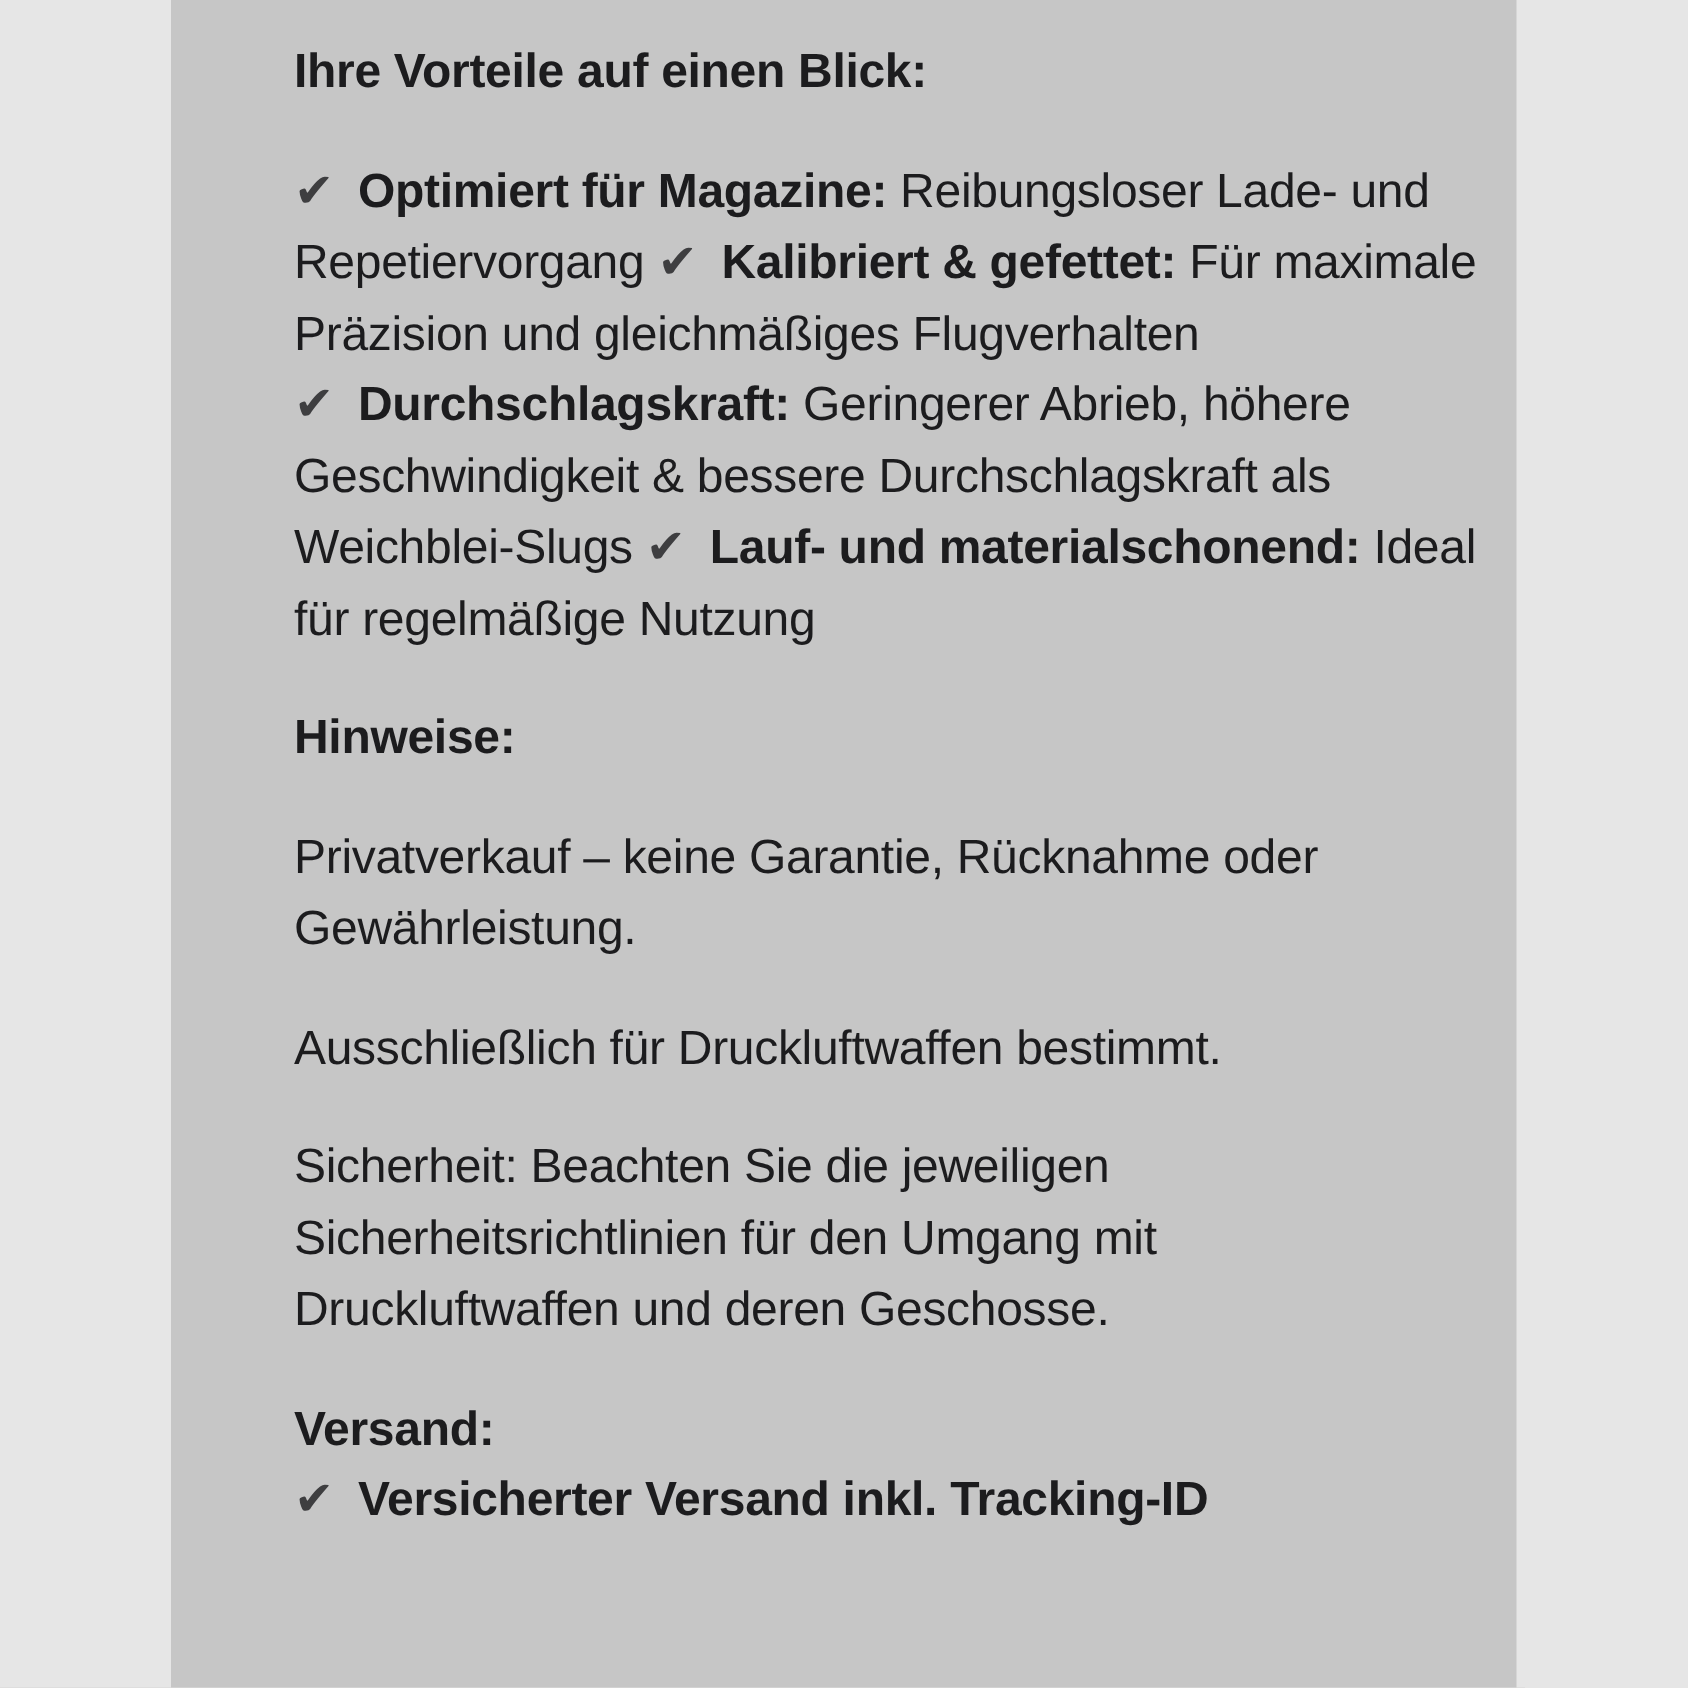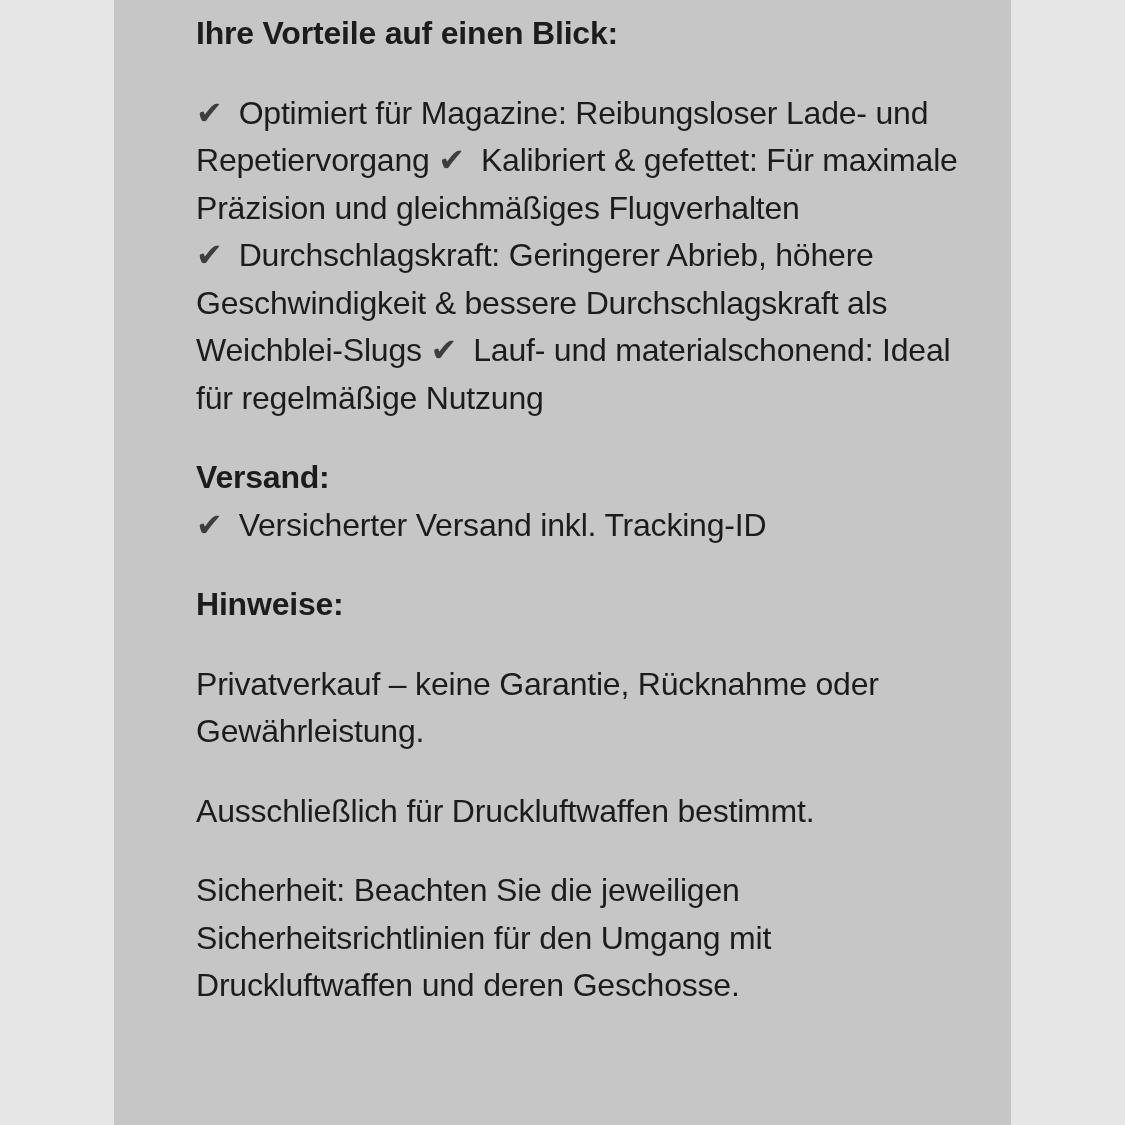--- a/index.html
+++ b/index.html
@@ -14,34 +14,34 @@
     position: absolute;
     left: 114px;
     top: 0;
     width: 897px;
     height: 1125px;
     background: #c6c6c6;
   }
   .content {
     position: absolute;
     left: 82px;
-    top: 10px;
+    top: 24px;
     width: 796px;
     color: #1c1c1e;
     font-size: 32px;
     line-height: 47.5px;
     letter-spacing: -0.2px;
   }
   .heading {
     font-weight: 700;
   }
   .gap-after { margin-bottom: 32px; }
   .para { margin-bottom: 32px; }
   .para:last-child { margin-bottom: 0; }
-  .item .lead { font-weight: 400; }
+  .item .lead { font-weight: 700; }
   .check {
     font-weight: 400;
     color: #3e3e40;
     margin-right: 16px;
     font-family: "DejaVu Sans", sans-serif;
   }
 </style>
 </head>
 <body>
 
@@ -53,25 +53,25 @@
 
       <div>
         <span class="item"><span class="check">✔</span><span class="lead">Optimiert für Magazine:</span><span> Reibungsloser Lade- und Repetiervorgang</span>
         </span><span class="item"><span class="check">✔</span><span class="lead">Kalibriert &amp; gefettet:</span><span> Für maximale Präzision und gleichmäßiges Flugverhalten</span>
         </span><span class="item"><span class="check">✔</span><span class="lead">Durchschlagskraft:</span><span> Geringerer Abrieb, höhere Geschwindigkeit &amp; bessere Durchschlagskraft als Weichblei-Slugs</span>
         </span><span class="item"><span class="check">✔</span><span class="lead">Lauf- und materialschonend:</span><span> Ideal für regelmäßige Nutzung</span></span>
       </div>
     </div>
 
     <div style="margin-top:32px">
-      <div class="heading">Versand:</div>
-      <div class="item"><span class="check">✔</span><span class="lead">Versicherter Versand inkl. Tracking-ID</span><span></span></div>
-    </div>
-
-    <div style="margin-top:32px">
       <div class="heading gap-after">Hinweise:</div>
       <div class="para">Privatverkauf – keine Garantie, Rücknahme oder Gewährleistung.</div>
       <div class="para">Ausschließlich für Druckluftwaffen bestimmt.</div>
       <div class="para">Sicherheit: Beachten Sie die jeweiligen Sicherheitsrichtlinien für den Umgang mit Druckluftwaffen und deren Geschosse.</div>
     </div>
 
+    <div style="margin-top:32px">
+      <div class="heading">Versand:</div>
+      <div class="item"><span class="check">✔</span><span class="lead">Versicherter Versand inkl. Tracking-ID</span><span></span></div>
+    </div>
+
   </div>
 </div>
 
 </body></html>

